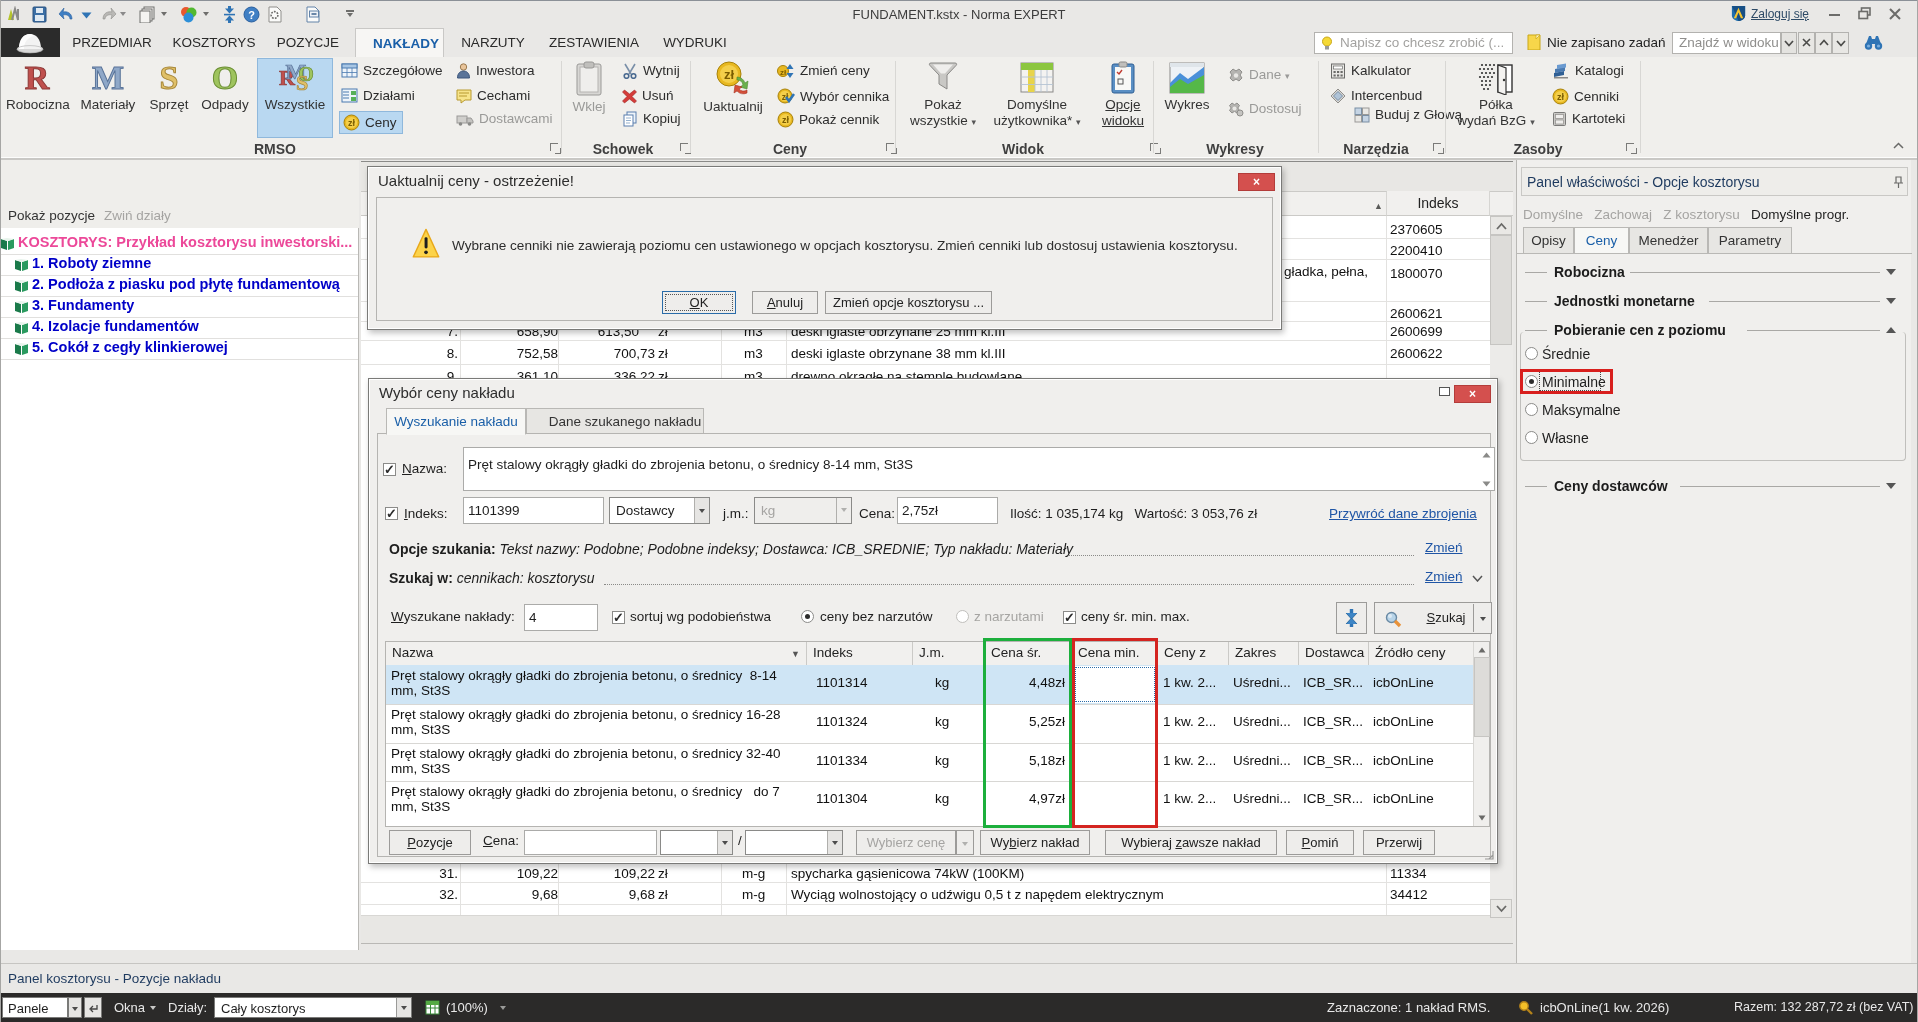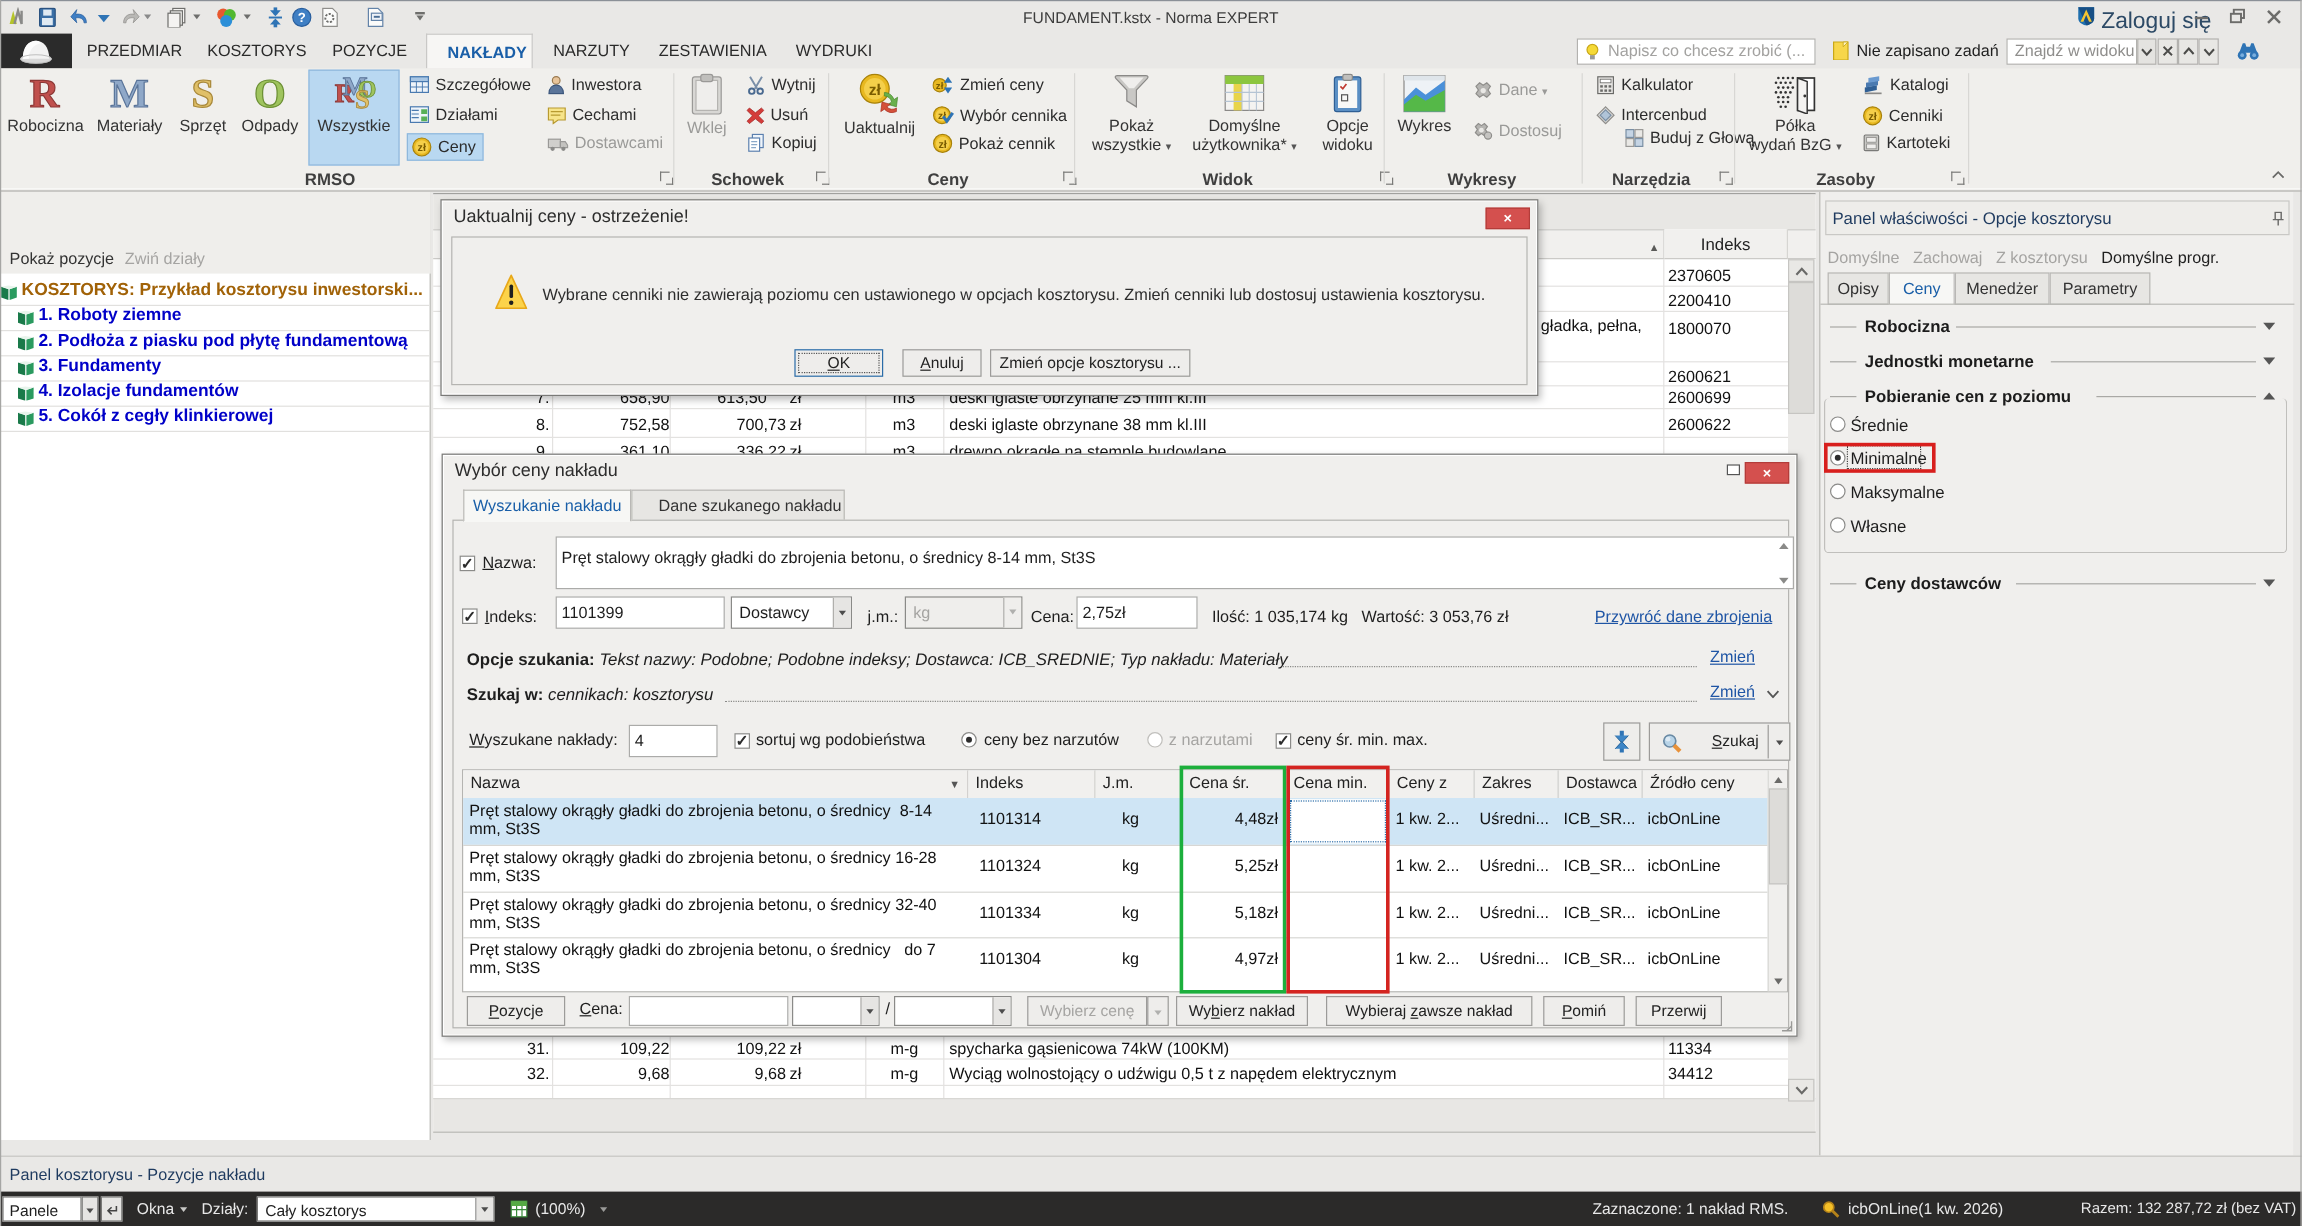--- a/index.html
+++ b/index.html
@@ -140,21 +140,21 @@
         <rect x="7.5" y="7.2" width="5" height="1.6" fill="#4a6d94"></rect>
       </svg>
   <div style="position:absolute;left:346px;top:9px;width:8px;height:1.5px;background:#6e6e6c"></div>
   <div class="dd g" style="left:346.5px;top:12px;border-top-color:#6e6e6c;border-left-width:3px;border-right-width:3px"></div>
 
   <svg class="qat-ico" style="left:1730px;top:4px" viewBox="0 0 16 18">
         <path d="M1 1 h14 v10 c0 4 -5 6 -7 6 c-2 0 -7 -2 -7 -6 z" fill="#1f6fae"></path>
         <path d="M1 1 h14 v10 c0 4 -5 6 -7 6 z" fill="#174f85"></path>
         <path d="M3 14 L8 3 L13 14 L10.5 14 L8 8 L5.5 14 Z" fill="#f4c430"></path>
       </svg>
-  <div style="position:absolute;left:1751px;top:6px;font-size:19px;color:#2d4a66;">Zaloguj się</div>
+  <div style="position:absolute;left:1751px;top:6px;font-size:12px;color:#2d4a66;text-decoration:underline;">Zaloguj się</div>
   <div style="position:absolute;left:1829px;top:13px;width:11px;height:2px;background:#6c6c6a;"></div>
   <svg class="qat-ico" style="left:1858px;top:6px;width:13px;height:13px" viewBox="0 0 13 13">
         <rect x="3.5" y="1" width="8.5" height="7" fill="none" stroke="#6c6c6a" stroke-width="1.6"></rect>
         <rect x="1" y="4.5" width="8.5" height="7" fill="#e9e8e6" stroke="#6c6c6a" stroke-width="1.6"></rect>
       </svg>
   <svg class="qat-ico" style="left:1889px;top:7px;width:12px;height:12px" viewBox="0 0 12 12">
         <path d="M1 1 L11 11 M11 1 L1 11" stroke="#6c6c6a" stroke-width="2.1"></path>
       </svg>
 </div>
 
@@ -382,21 +382,21 @@
     <span style="display:block;line-height:16px;">Domyślne<br>użytkownika* <span style="font-size:9px;color:#555;">▾</span></span>
   </div>
   <div class="bigbtn" style="left:1093px;top:2px;width:60px;">
     <svg class="bi" width="30" height="34" viewBox="0 0 30 34">
           <rect x="4" y="3" width="22" height="29" rx="2" fill="#5a8fc4" stroke="#2f5f94"></rect>
           <rect x="7" y="6" width="16" height="23" fill="#f8f8f6"></rect>
           <rect x="11" y="1" width="8" height="5" rx="1.5" fill="#c0bfbc" stroke="#8a8987"></rect>
           <path d="M9 11 l2 2 l3 -4" stroke="#c03a30" stroke-width="1.4" fill="none"></path>
           <rect x="10" y="18" width="5" height="5" fill="none" stroke="#555"></rect>
         </svg>
-    <span style="display:block;line-height:16px;">Opcje<br>widoku</span>
+    <span style="display:block;line-height:16px;text-decoration:underline;">Opcje<br>widoku</span>
   </div>
   <div class="rgl" style="left:968px;width:110px;">Widok</div>
   <div class="launch" style="left:1150px;"></div>
   <div class="rsep" style="left:1153px;"></div>
 
   <div class="bigbtn" style="left:1157px;width:60px;">
     <svg class="bi" width="38" height="34" viewBox="0 0 38 34">
           <rect x="2" y="2" width="34" height="30" fill="#eef2f6" stroke="#8a8987"></rect>
           <path d="M2 22 L12 12 L20 18 L36 6 V32 H2 Z" fill="#4a90d9"></path>
           <path d="M2 26 L12 18 L20 23 L36 14 V32 H2 Z" fill="#55b848"></path>
@@ -518,21 +518,21 @@
 
 <div id="lp">
   <div style="position:absolute;left:0;top:0;width:359px;height:68px;background:#efeeeb;"></div>
   <div style="position:absolute;left:8px;top:48px;font-size:13.5px;color:#333;">Pokaż pozycje</div>
   <div style="position:absolute;left:104px;top:48px;font-size:13.5px;color:#a5a4a2;">Zwiń działy</div>
   <div class="treerow" style="top:74px;">
     <svg class="booki" viewBox="0 0 15 13">
           <path d="M1 2 l6 2 v9 l-6 -2 z" fill="#1a7a4a"></path>
           <path d="M14 2 l-6 2 v9 l6 -2 z" fill="#2a9a5f"></path>
           <path d="M1 2 l6 -1 l7 1 l-6 2 z" fill="#e8f4ec"></path>
-        </svg><span style="color:#a16207;">KOSZTORYS: Przykład kosztorysu inwestorski...</span>
+        </svg><span style="color:#ec4899;">KOSZTORYS: Przykład kosztorysu inwestorski...</span>
   </div>
   <div class="treerow" style="top:95px;padding-left:14px;">
     <svg class="booki" viewBox="0 0 15 13">
           <path d="M1 2 l6 2 v9 l-6 -2 z" fill="#1a7a4a"></path>
           <path d="M14 2 l-6 2 v9 l6 -2 z" fill="#2a9a5f"></path>
           <path d="M1 2 l6 -1 l7 1 l-6 2 z" fill="#e8f4ec"></path>
         </svg><span style="color:#0000c8;">1. Roboty ziemne</span>
   </div>
   <div class="treerow" style="top:116px;padding-left:14px;">
     <svg class="booki" viewBox="0 0 15 13">

